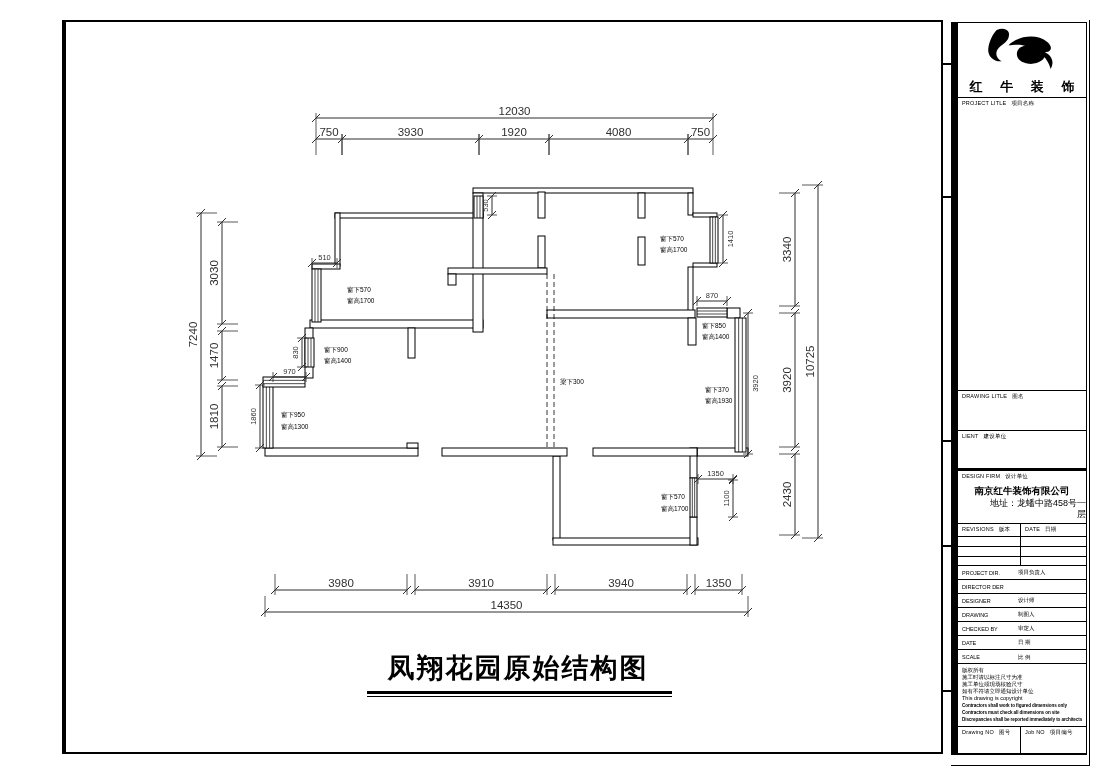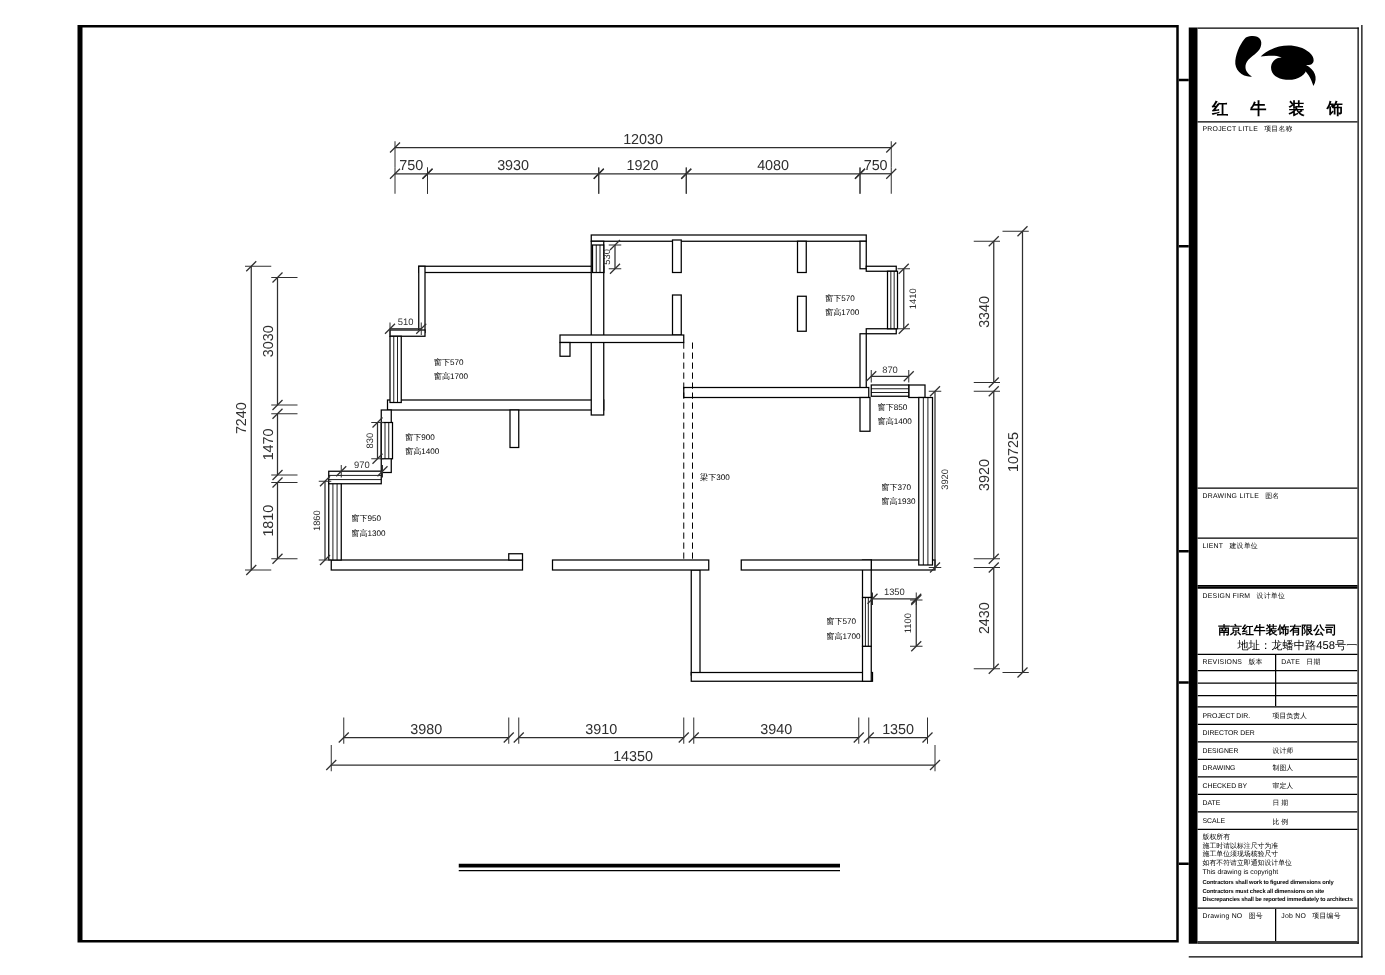--- a/index.html
+++ b/index.html
@@ -21,21 +21,21 @@
   .sec-project{top:75px;height:293px;}
   .sec-drawtitle{top:368px;height:40px;}
   .sec-client{top:408px;height:38px;}
   .sec-firm{top:446px;height:55px;border-top:2px solid #000;border-bottom:2px solid #000;}
   .sec-rev{top:501px;height:42px;}
   .sec-rows{top:543px;height:98px;}
   .sec-notes{top:641px;height:63px;border-bottom:2px solid #000;padding:3px 4px 0 4px;}
   .sec-bottom{top:704px;height:27px;border-bottom:none;}
   .lbl{padding:2px 0 0 4px;letter-spacing:0.2px;}
   .lbl .cn{margin-left:5px;}
-  .firm-name{font-size:9.5px;font-weight:bold;text-align:center;margin-top:18px;}
+  .firm-name{font-size:9.5px;font-weight:bold;text-align:center;margin-top:5px;}
   .firm-addr{font-size:9px;text-align:right;line-height:11px;}
   .rev-split{position:absolute;left:62px;top:0;width:1px;height:100%;background:#000;}
   .rev-row{position:absolute;left:0;width:100%;border-bottom:1px solid #000;height:0;}
   .fld{height:14px;border-bottom:1px solid #000;display:flex;align-items:center;box-sizing:border-box;}
   .fld:last-child{border-bottom:none;}
   .fld .en{display:inline-block;width:56px;padding-left:4px;}
   .note-line{font-size:5.5px;line-height:7px;white-space:nowrap;}
   .note-bold{font-size:4.6px;line-height:7px;font-weight:bold;letter-spacing:-0.1px;white-space:nowrap;}
   .bot-split{position:absolute;left:62px;top:0;width:1px;height:100%;background:#000;}
   .bot-cell-l{position:absolute;left:0;top:0;width:62px;}
@@ -310,20 +310,21 @@
         <text x="702" y="328" fill="#000" font-size="6.5">窗下850</text>
         <text x="702" y="339" fill="#000" font-size="6.5">窗高1400</text>
         <text x="705" y="392" fill="#000" font-size="6.5">窗下370</text>
         <text x="705" y="403" fill="#000" font-size="6.5">窗高1930</text>
         <text x="661" y="499" fill="#000" font-size="6.5">窗下570</text>
         <text x="661" y="511" fill="#000" font-size="6.5">窗高1700</text>
         <text x="560" y="384" fill="#000" font-size="6.5">梁下300</text>
       </g>
   </svg>
 
+  <div class="abs main-title">凤翔花园原始结构图</div>
   <div class="abs title-line1"></div>
   <div class="abs title-line2"></div>
 
   <div class="abs tb-bar"></div>
   <div class="abs fold-tick" style="top:63px"></div>
   <div class="abs fold-tick" style="top:196px"></div>
   <div class="abs fold-tick" style="top:440px"></div>
   <div class="abs fold-tick" style="top:545px"></div>
   <div class="abs fold-tick" style="top:690px"></div>
 

